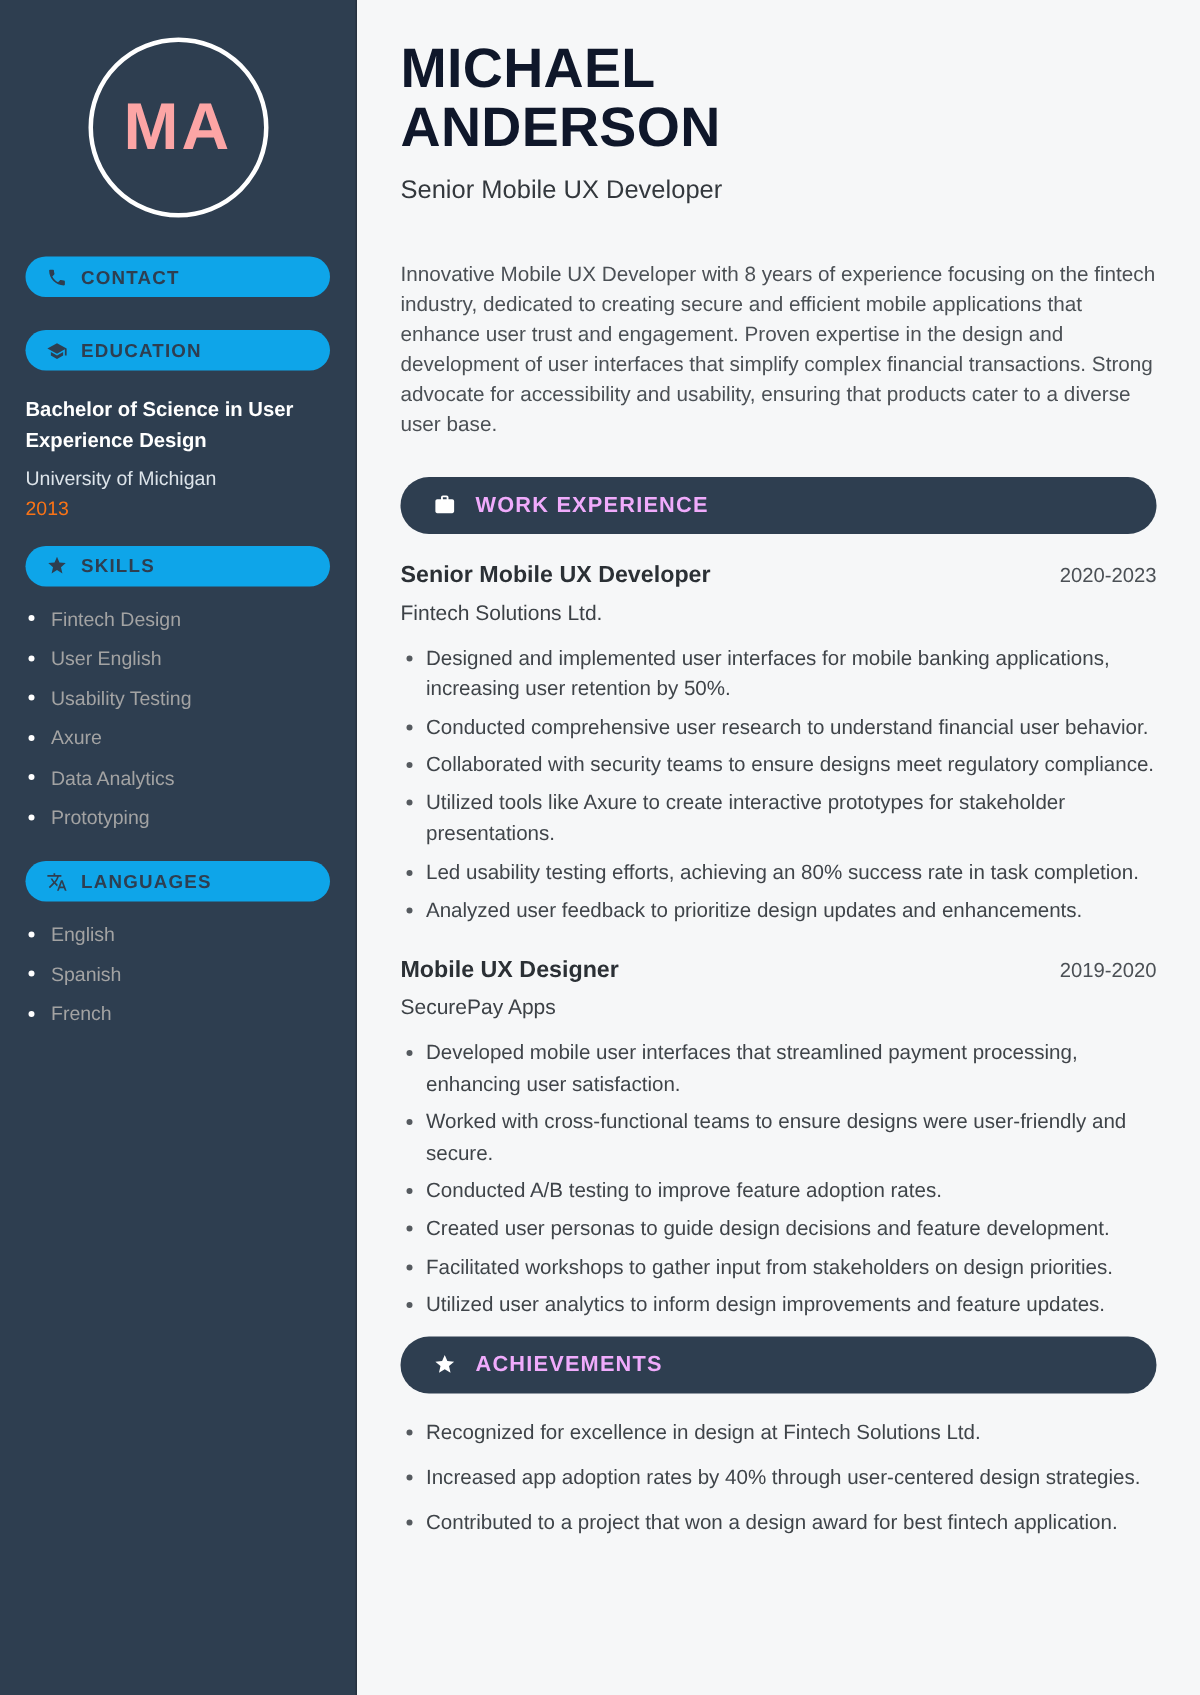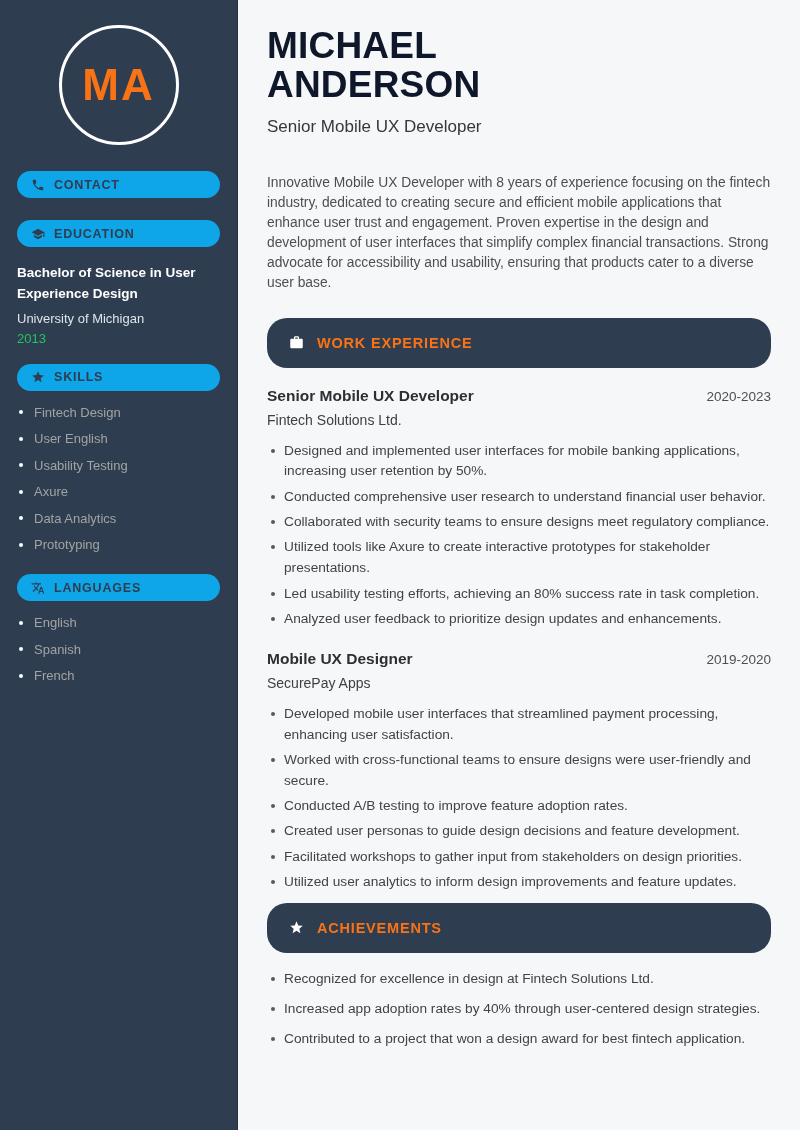--- a/index.html
+++ b/index.html
@@ -18,21 +18,21 @@
     color: #eef2f5;
     padding-bottom: 20px;
   }
   .avatar-wrap { display: flex; justify-content: center; padding-top: 25px; }
   .avatar {
     width: 120px; height: 120px; border-radius: 50%;
     border: 3px solid #ffffff;
     display: flex; align-items: center; justify-content: center;
   }
   .avatar span {
-    font-size: 44px; font-weight: 600; letter-spacing: 2px; color: #f97316;
+    font-size: 44px; font-weight: 600; letter-spacing: 2px; color: #fca5a5;
   }
   .side-pill {
     margin: 0 17px; height: 27px;
     background: #0ea5e9; border-radius: 999px;
     display: flex; align-items: center; gap: 9px;
     padding: 0 14px; color: #2e3e50;
   }
   .side-pill svg { width: 14px; height: 14px; fill: #2e3e50; flex: 0 0 auto; }
   .side-pill .pill-label {
     font-size: 12.5px; font-weight: 700; letter-spacing: 0.8px;
@@ -40,21 +40,21 @@
   .contact-pill { margin-top: 26px; }
   .contact-rows { margin: 16px 17px 0 17px; }
   .contact-row { display: flex; align-items: center; gap: 12px; margin-bottom: 13px; }
   .contact-row svg { width: 14px; height: 14px; fill: #ffffff; flex: 0 0 auto; }
   .contact-row .contact-text { font-size: 12.8px; color: #eef2f5; }
 
   .edu-pill { margin-top: 22px; }
   .edu-block { margin: 16px 17px 0 17px; }
   .edu-degree { font-size: 13.5px; font-weight: 700; line-height: 1.55; color: #ffffff; }
   .edu-school { margin-top: 6px; font-size: 13px; color: #dde4ea; }
-  .edu-year { margin-top: 5px; font-size: 13px; color: #22c55e; }
+  .edu-year { margin-top: 5px; font-size: 13px; color: #f97316; }
 
   .skills-pill { margin-top: 18px; }
   .langs-pill { margin-top: 22px; }
   .side-list { margin: 14px 17px 0 19px; list-style: none; }
   .side-list li {
     position: relative; padding-left: 15px;
     font-size: 13px; color: #a3a3a3; margin-bottom: 11.5px;
   }
   .side-list li::before {
     content: ""; position: absolute; left: 0; top: 5.5px;
@@ -68,24 +68,24 @@
   }
   .name {
     font-size: 37px; font-weight: 800; line-height: 1.06;
     color: #0f172a; letter-spacing: 0.2px;
   }
   .job-title-sub { margin-top: 13px; font-size: 17px; color: #33383d; }
   .summary {
     margin-top: 36px; font-size: 13.8px; line-height: 1.44; color: #4b5055;
   }
   .section-pill {
-    margin-top: 25px; height: 50px;
+    margin-top: 25px; height: 38px;
     background: #2e3e50; border-radius: 20px;
     display: flex; align-items: center; gap: 13px;
-    padding: 16px 22px; color: #f97316;
+    padding: 16px 22px; color: #f0abfc;
   }
   .section-pill svg { width: 15px; height: 15px; fill: #ffffff; flex: 0 0 auto; }
   .section-pill .sec-label { font-size: 14.5px; font-weight: 700; letter-spacing: 0.8px; }
 
   .job { margin-top: 19px; }
   .job + .job { margin-top: 20px; }
   .job-head { display: flex; justify-content: space-between; align-items: baseline; }
   .job-name { font-size: 15.5px; font-weight: 700; color: #2b3035; }
   .job-dates { font-size: 13.5px; color: #4b5055; }
   .job-company { margin-top: 7px; font-size: 14px; color: #3c4146; }

